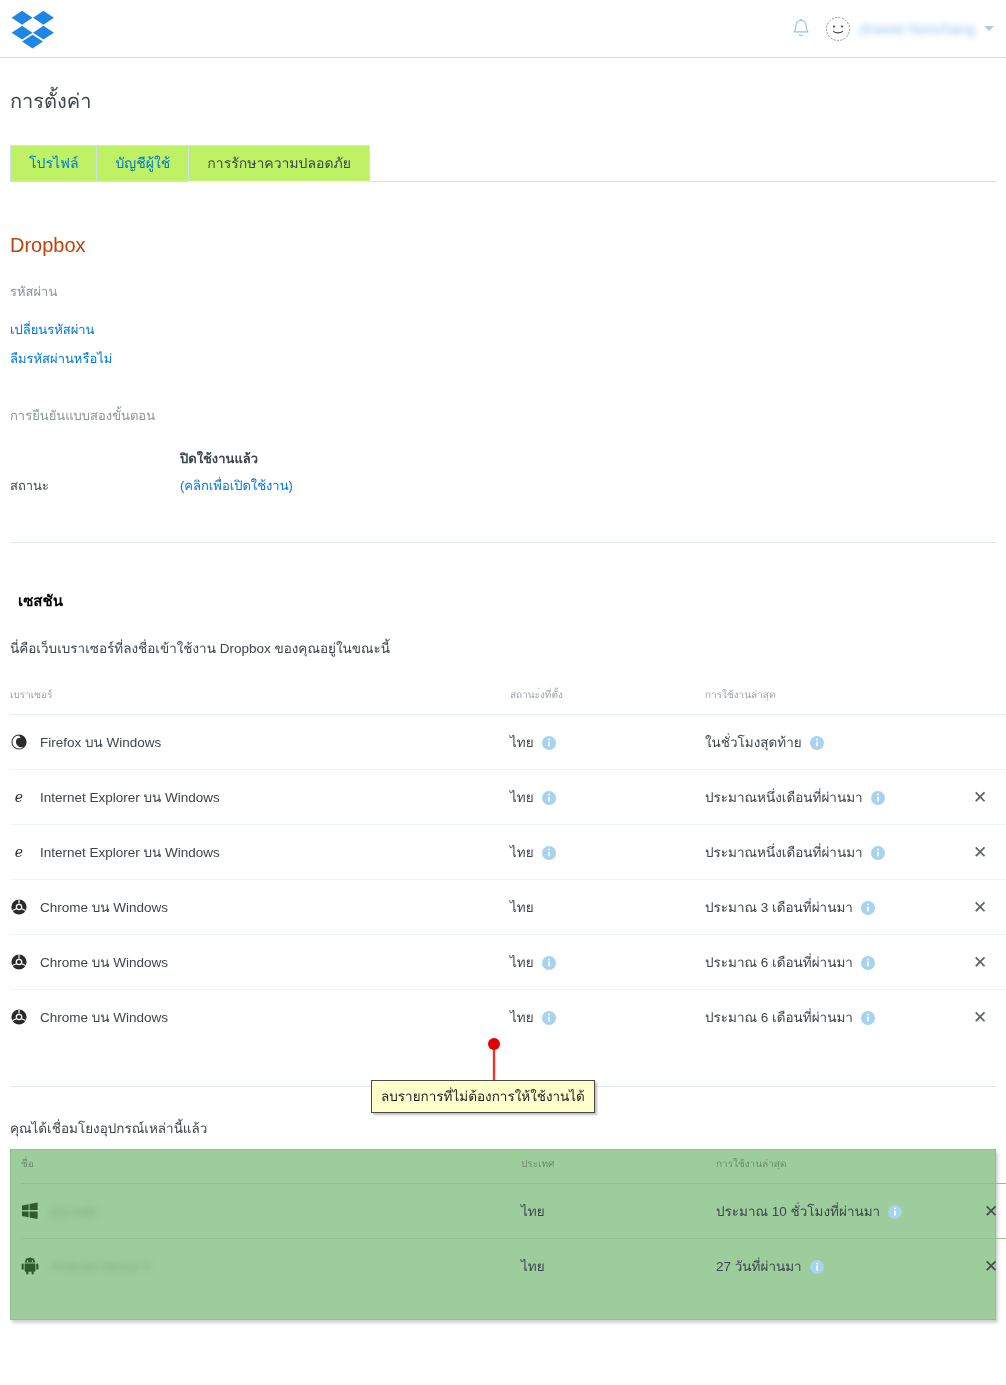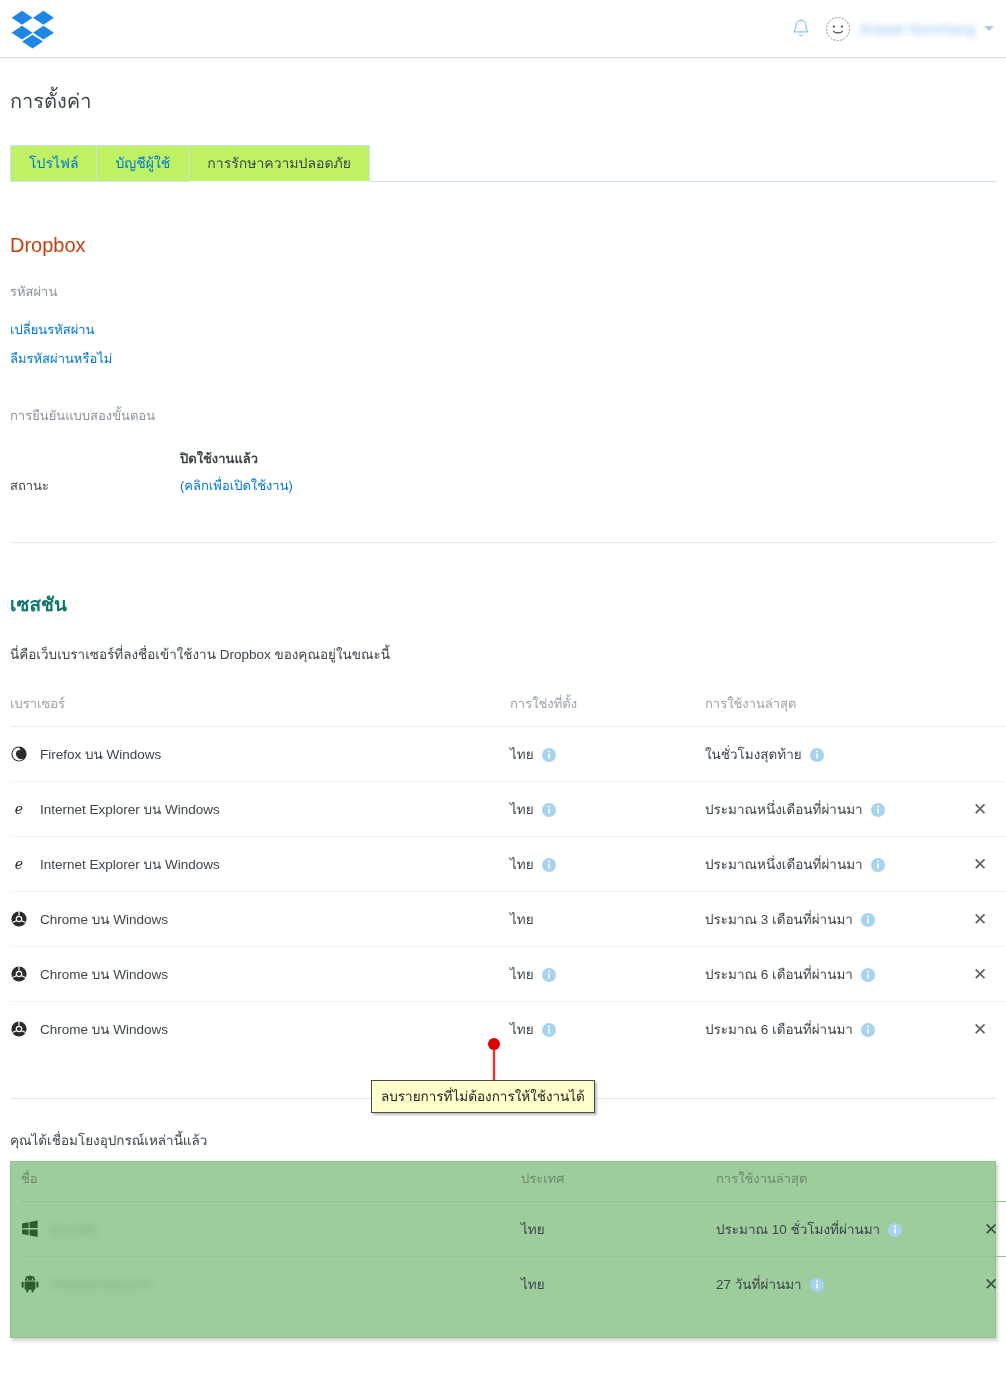--- a/index.html
+++ b/index.html
@@ -84,22 +84,22 @@
   }
   .tabs-filler { flex: 1; }
 
   
   .section { padding-top: 8px; }
   .section-title-lg {
     font-size: 20px; font-weight: 400; color: #c2410c;
     margin: 52px 0 0 0;
   }
   .section-title {
-    font-size: 19px; font-weight: 700; color: #0f766e;
-    margin: 0;
+    font-size: 15px; font-weight: 700; color: #000000;
+    margin: 8px;
   }
   .muted-label {
     font-size: 13px; color: #8b949c;
     margin: 0;
   }
   .link {
     font-size: 13px; color: #0078d4; text-decoration: none;
     display: block; cursor: pointer;
   }
 
@@ -110,21 +110,21 @@
 
   .kv-row { display: flex; align-items: flex-end; }
   .kv-key { width: 170px; font-size: 13px; color: #3d464d; padding-top: 3px; }
   .kv-val-strong { font-size: 13px; font-weight: 700; color: #3d464d; }
 
   .body-text { font-size: 13.5px; color: #3d464d; margin: 0; }
 
   
   table.grid { width: 100%; border-collapse: collapse; table-layout: fixed; }
   table.grid th {
-    text-align: left; font-weight: 400; font-size: 13px;
+    text-align: left; font-weight: 400; font-size: 10px;
     color: #9aa2a9; padding: 6px 0 12px 0;
     border-bottom: 1px solid #e3eef7;
     font-family: Liberation Mono, monospace;
   }
   table.grid td {
     font-size: 13.5px; color: #3d464d;
     padding: 16px 0; vertical-align: middle;
     border-bottom: 1px solid #eef5fa;
   }
   table.grid tr:last-child td { border-bottom: none; }
@@ -259,21 +259,21 @@
   </div>
 
   <div class="section">
     <h3 class="section-title" style="margin-top:38px">เซสชัน</h3>
     <p class="body-text" style="margin-top:24px">นี่คือเว็บเบราเซอร์ที่ลงชื่อเข้าใช้งาน Dropbox ของคุณอยู่ในขณะนี้</p>
 
     <table class="grid" style="margin-top:22px">
       <thead>
         <tr>
           <th class="col-name">เบราเซอร์</th>
-          <th class="col-loc">การใช่งที่ตั้ง</th>
+          <th class="col-loc">สถานะ่งที่ตั้ง</th>
           <th class="col-used">การใช้งานล่าสุด</th>
           <th class="col-x"></th>
         </tr>
       </thead>
       <tbody>
           <tr>
             <td>
               <div class="cell-flex">
                 <svg class="browser-icon" viewBox="0 0 18 18">
                   <circle cx="9" cy="9" r="7.6" fill="#2b2b2b"></circle>

